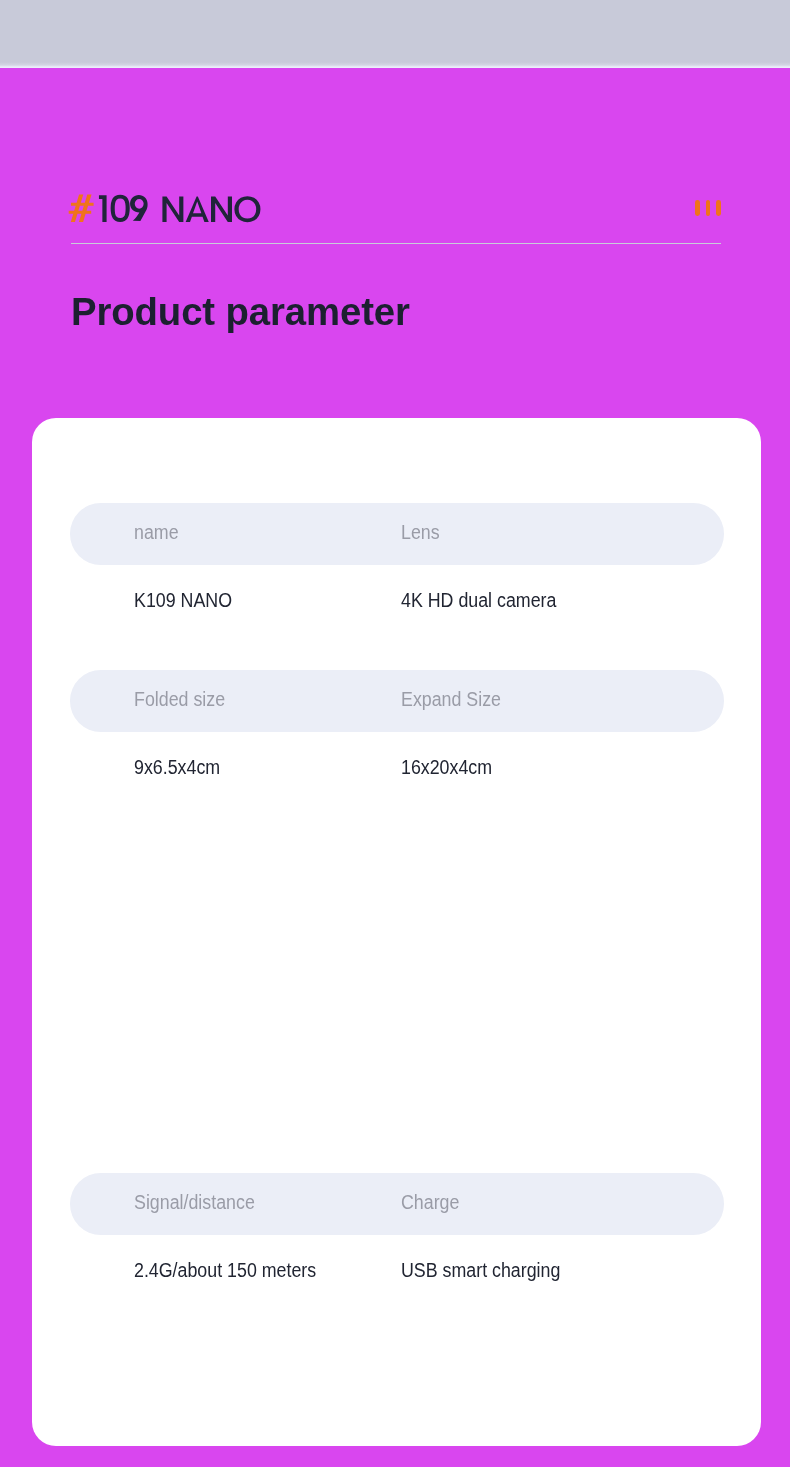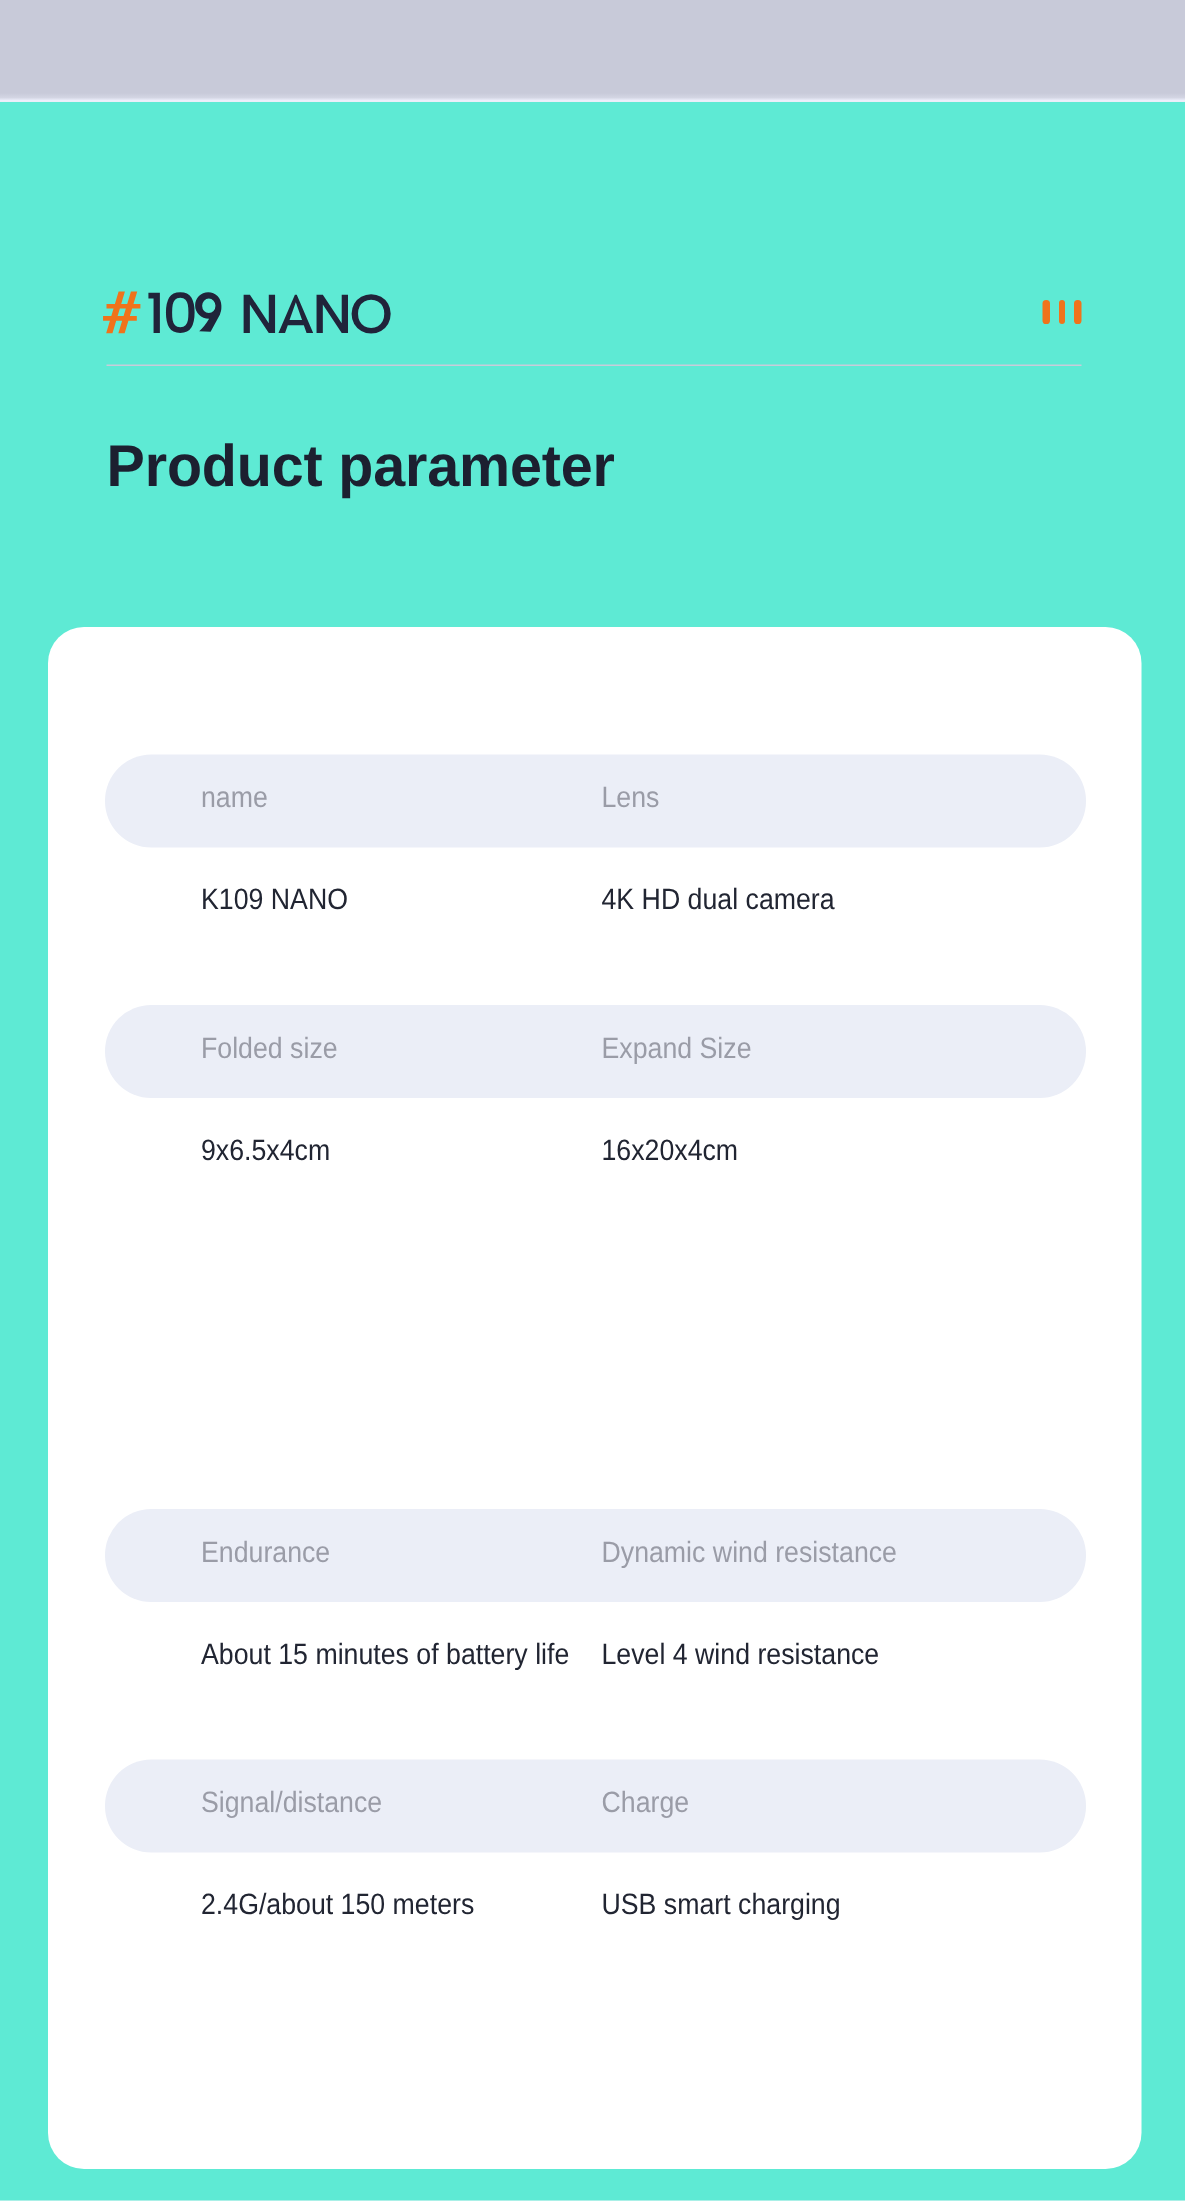--- a/index.html
+++ b/index.html
@@ -3,21 +3,21 @@
 <meta charset="utf-8">
 <title>Product parameter</title>
 <style>
   html, body { margin: 0; padding: 0; }
   body {
     width: 790px; height: 1467px; overflow: hidden;
     background: #ebeef7;
     font-family: "Liberation Sans", sans-serif;
     -webkit-font-smoothing: antialiased;
   }
-  .page { position: relative; width: 790px; height: 1467px; background: #5eead4; overflow: hidden; }
+  .page { position: relative; width: 790px; height: 1467px; background: #d946ef; overflow: hidden; }
 
   
   .top-band {
     position: absolute; left: 0; top: 0; width: 790px; height: 68px;
     background: linear-gradient(180deg,
       #c8cad9 0px, #c8cad9 62px, #d3d5e3 65px, #eceefb 67px, #ebeef7 68px);
   }
 
   
   .brand { position: absolute; left: 66.9px; top: 187.9px; width: 200px; height: 40px; }
@@ -96,27 +96,20 @@
       <div class="val c1">K109 NANO</div>
       <div class="val c2">4K HD dual camera</div>
     </div>
     <div class="row" style="top:252.8px">
       <div class="pill"></div>
       <div class="lab c1">Folded size</div>
       <div class="lab c2">Expand Size</div>
       <div class="val c1">9x6.5x4cm</div>
       <div class="val c2">16x20x4cm</div>
     </div>
-    <div class="row" style="top:588.5px">
-      <div class="pill"></div>
-      <div class="lab c1">Endurance</div>
-      <div class="lab c2">Dynamic wind resistance</div>
-      <div class="val c1">About 15 minutes of battery life</div>
-      <div class="val c2">Level 4 wind resistance</div>
-    </div>
     <div class="row" style="top:755.8px">
       <div class="pill"></div>
       <div class="lab c1">Signal/distance</div>
       <div class="lab c2">Charge</div>
       <div class="val c1">2.4G/about 150 meters</div>
       <div class="val c2">USB smart charging</div>
     </div>
   </div>
 
 </div>

